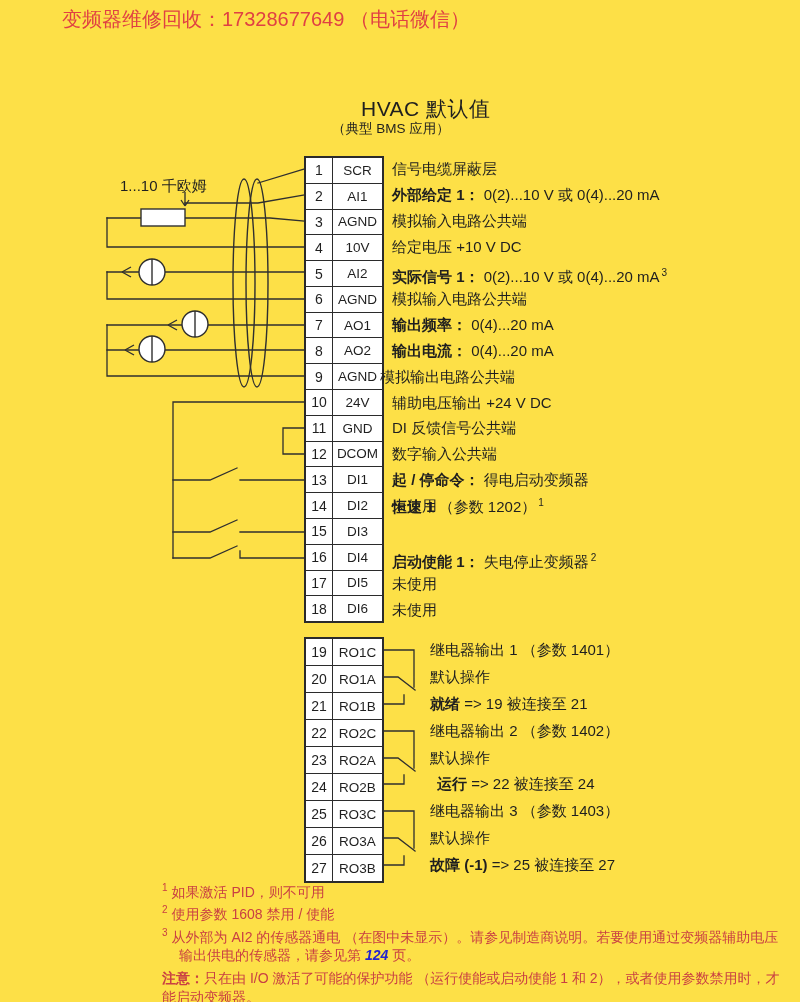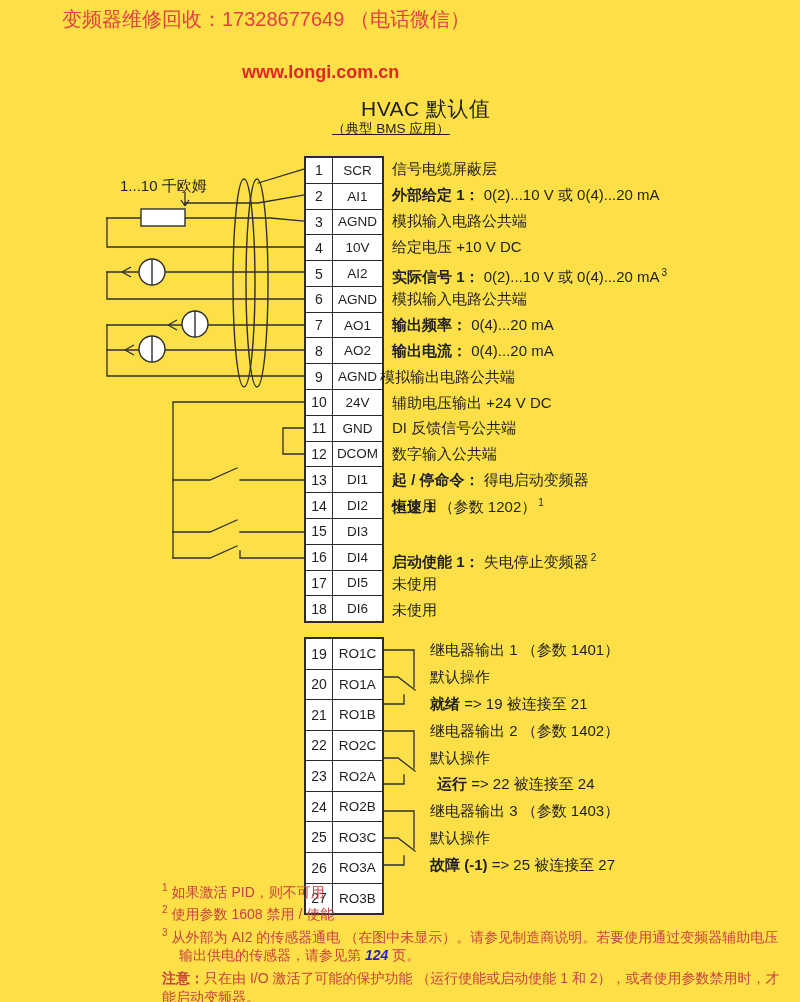--- a/index.html
+++ b/index.html
@@ -3,21 +3,21 @@
 <meta charset="utf-8">
 <style>
   html,body{margin:0;padding:0;background:#fff;}
   .page{position:relative;width:800px;height:1002px;background:#fde047;overflow:hidden;
         font-family:"Liberation Sans",sans-serif;color:#1f1f1f;}
   .abs{position:absolute;white-space:nowrap;}
   .svc{left:62px;top:6px;font-size:20px;color:#e04043;}
   .macro{left:110px;top:44px;font-size:21px;font-style:italic;font-family:"DejaVu Serif",serif;color:#222;}
   .site{left:242px;top:62px;font-size:18px;font-weight:bold;color:#e02626;}
   .title{left:361px;top:95px;font-size:21px;letter-spacing:.5px;}
-  .subtitle{left:318px;top:120px;width:146px;text-align:center;font-size:13.5px;white-space:nowrap;text-decoration:underline;}
+  .subtitle{left:318px;top:120px;width:146px;text-align:center;font-size:13.5px;white-space:nowrap;}
   .potlabel{left:120px;top:177px;font-size:15px;}
   svg.wiring{position:absolute;left:0;top:0;pointer-events:none;}
   .ttable{position:absolute;left:304px;width:80px;display:flex;flex-direction:column;
           border:2px solid #2b2b2b;background:#fff;box-sizing:border-box;}
   .trow{flex:1;display:flex;border-top:1px solid #2b2b2b;}
   .trow:first-child{border-top:none;}
   .tnum{width:26px;border-right:1px solid #2b2b2b;display:flex;align-items:center;justify-content:center;
         font-size:14px;}
   .tname{flex:1;display:flex;align-items:center;justify-content:center;font-size:13.5px;}
   .desc{position:absolute;height:20px;line-height:20px;font-size:15px;white-space:nowrap;}
@@ -29,21 +29,20 @@
   .pagelink{color:#2424cf;font-style:italic;font-weight:bold;}
   .note{margin-top:5px;}
   .note b{font-weight:bold;}
 </style>
 </head>
 <body>
 
 <div class="page">
 
   <div class="abs svc">变频器维修回收：17328677649 （电话微信）</div>
-  <div class="abs site">www.longi.com.cn</div>
 
   <div class="abs title">HVAC 默认值</div>
   <div class="abs subtitle">（典型 BMS 应用）</div>
 
   <div class="abs potlabel">1...10 千欧姆</div>
 
   <svg class="wiring" width="800" height="1002" viewBox="0 0 800 1002">
     <g stroke="#2f2f2f" stroke-width="1.3" fill="none" stroke-linecap="square">
 
       <path d="M258,183 L304,169"></path>
@@ -161,21 +160,21 @@
       </div>
       <div class="trow">
         <div class="tnum">17</div>
         <div class="tname">DI5</div>
       </div>
       <div class="trow">
         <div class="tnum">18</div>
         <div class="tname">DI6</div>
       </div>
     </div>
-  <div id="tbl2" class="ttable" style="top:637px;height:278px;">
+  <div id="tbl2" class="ttable" style="top:637px;height:246px;">
       <div class="trow">
         <div class="tnum">19</div>
         <div class="tname">RO1C</div>
       </div>
       <div class="trow">
         <div class="tnum">20</div>
         <div class="tname">RO1A</div>
       </div>
       <div class="trow">
         <div class="tnum">21</div>

